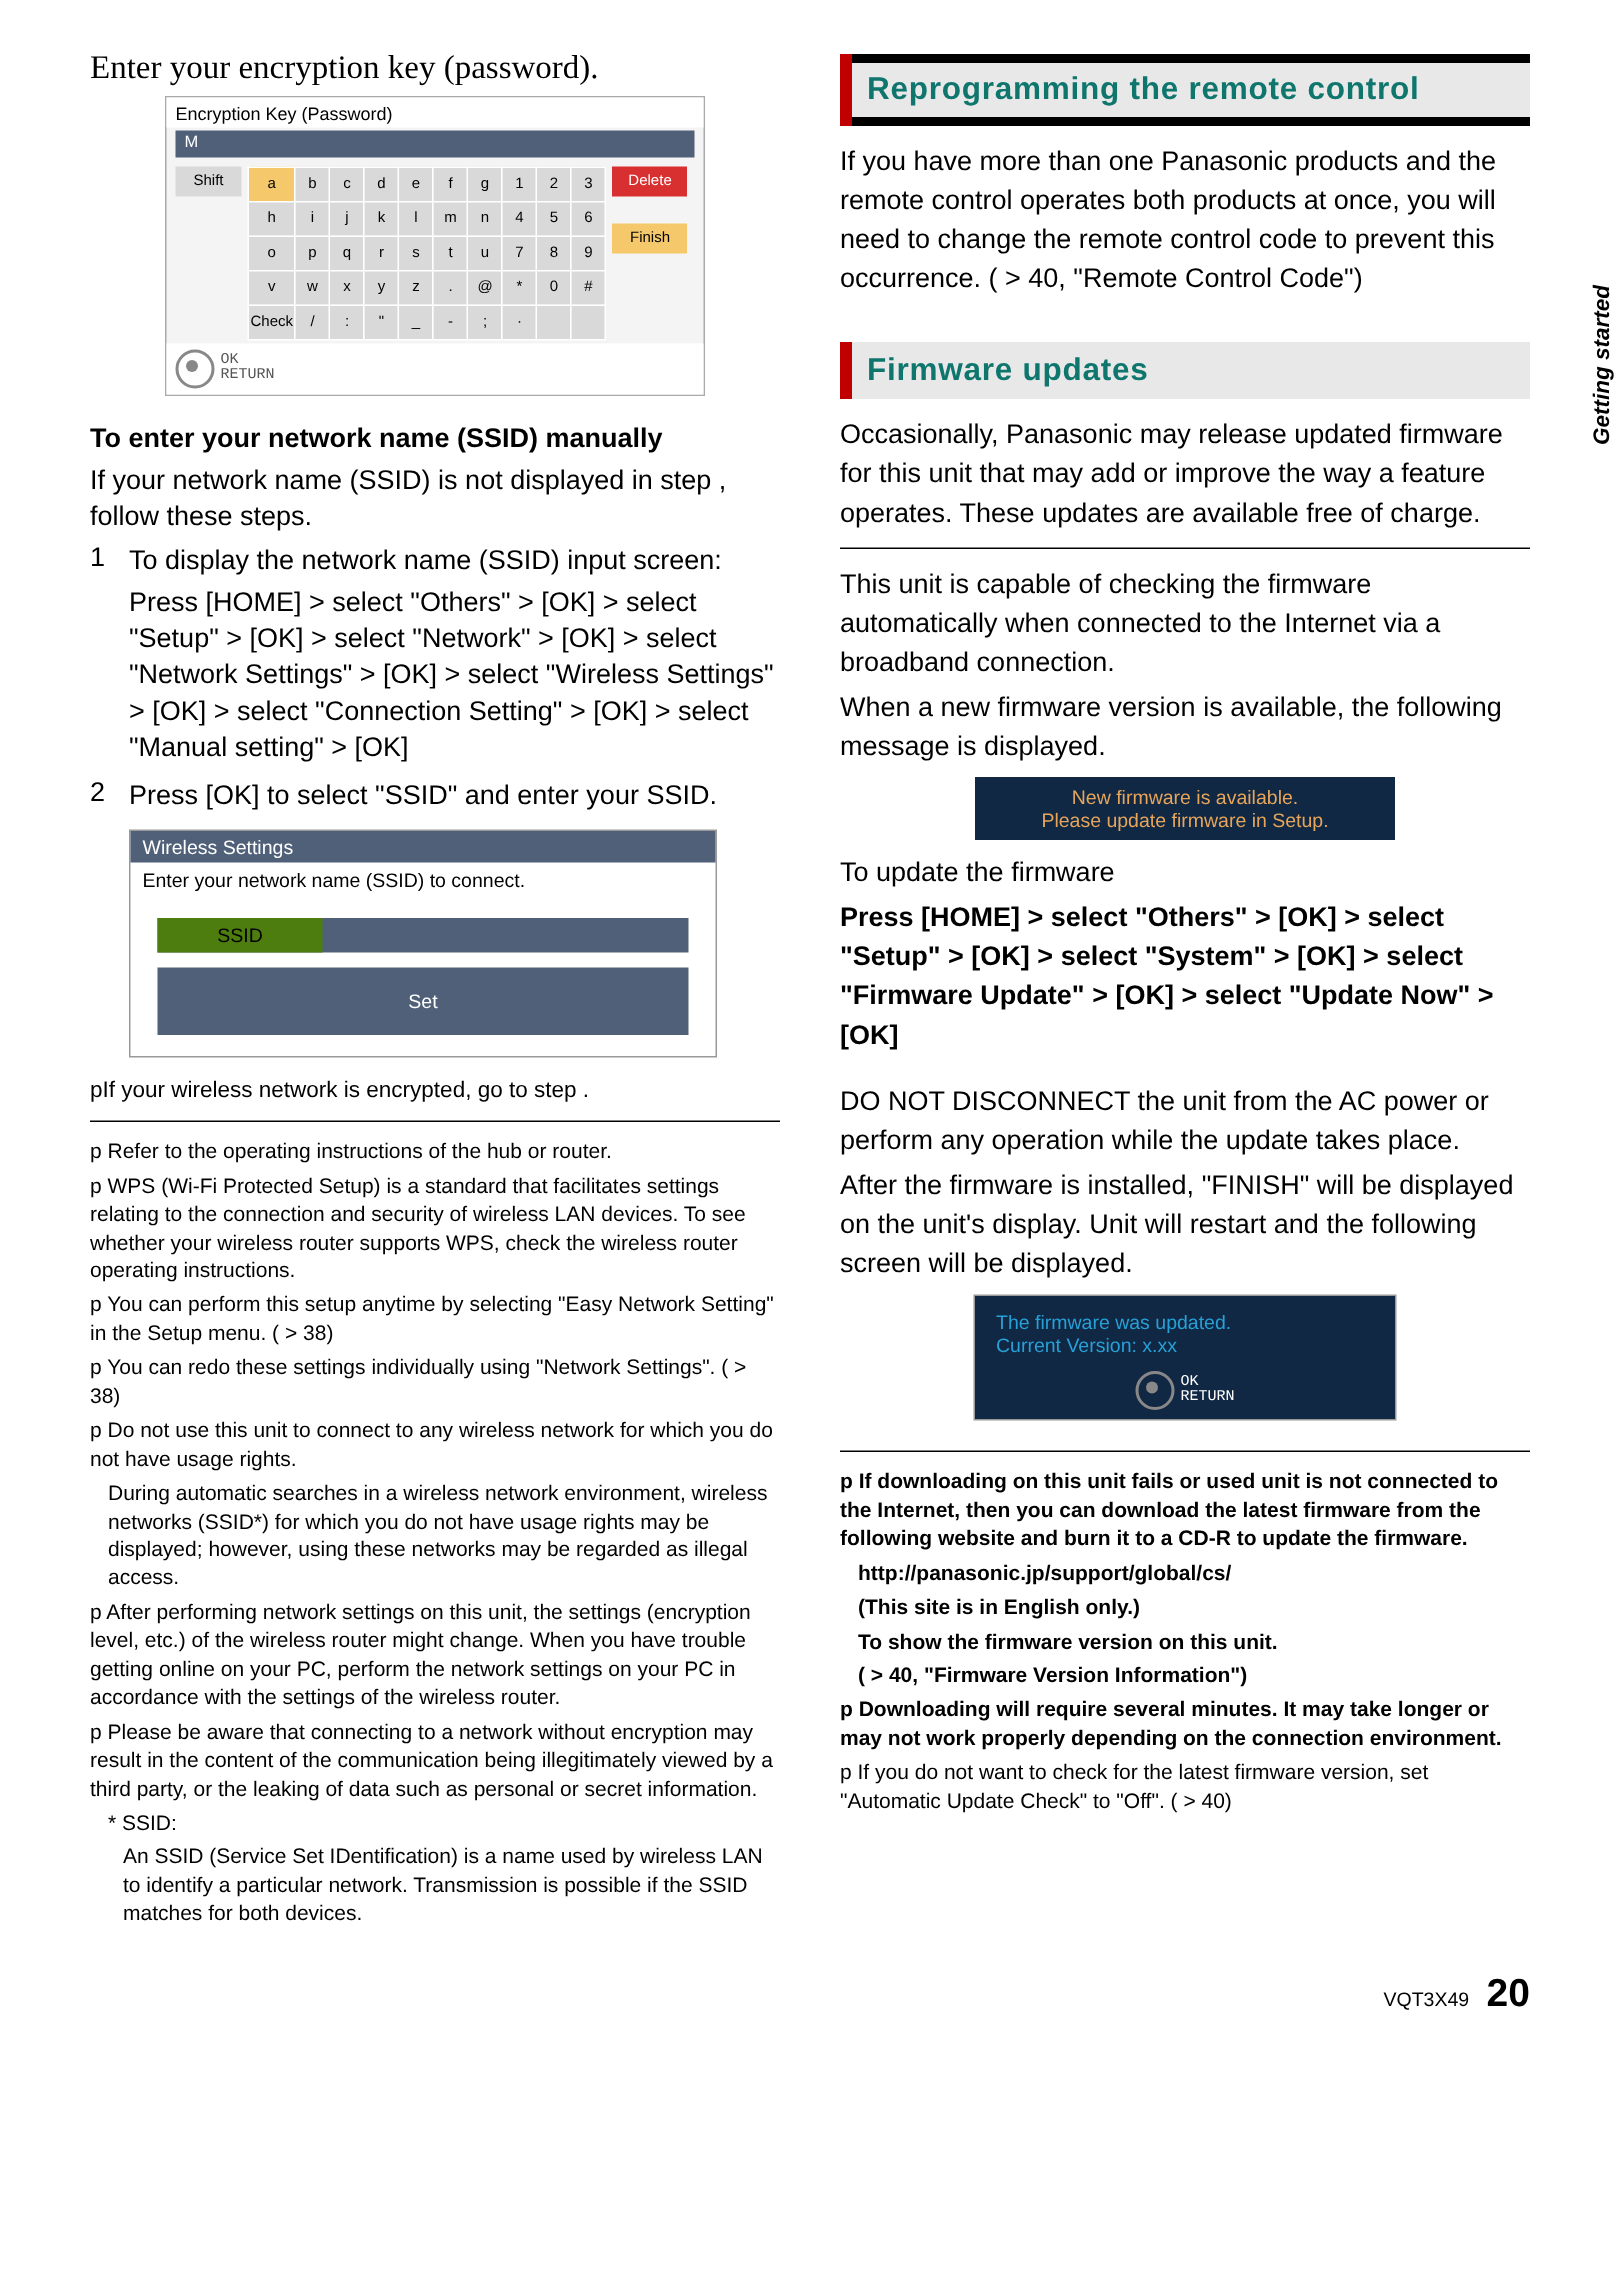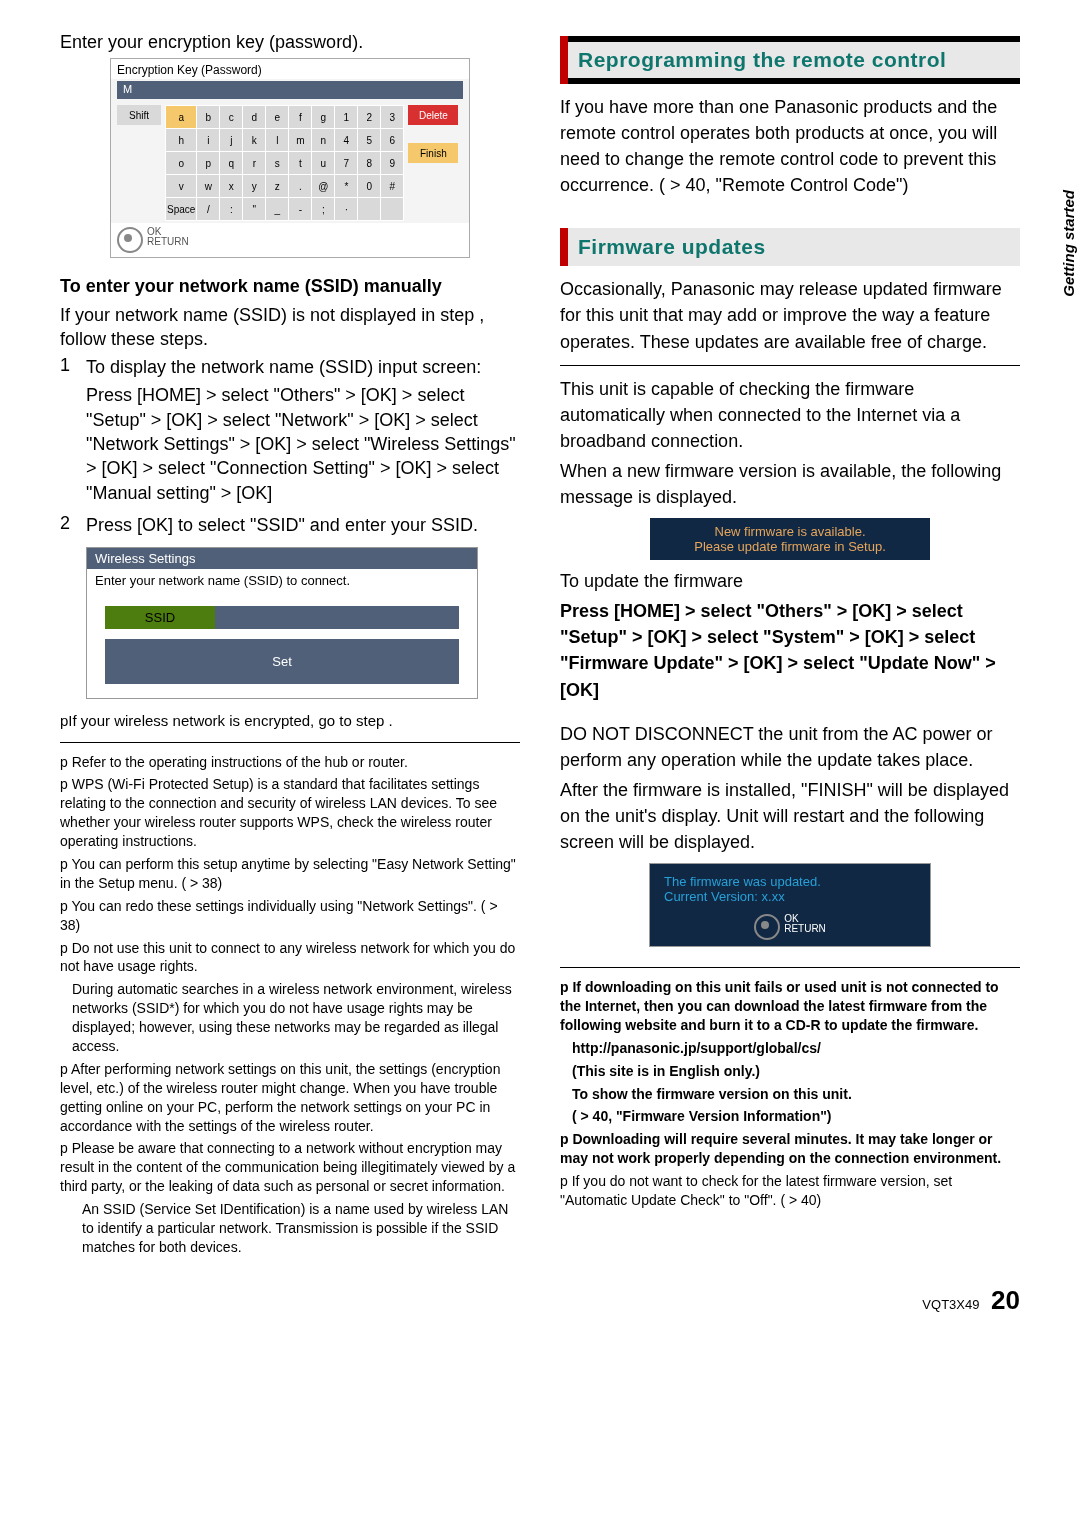--- a/index.html
+++ b/index.html
@@ -17,21 +17,21 @@
   box-sizing: border-box;
 }
 .columns {
   display: flex;
   gap: 40px;
 }
 .col {
   flex: 1;
 }
 .col p { margin: 0 0 4px 0; line-height: 1.35; }
-.intro { font-size: 18px; margin-bottom: 16px; }
+.intro { font-size: 22px; margin-bottom: 16px; font-family: Liberation Serif, serif; }
 .caption-text { font-size: 15px; }
 .small-text { font-size: 14px; line-height: 1.3; }
 .subhead { font-weight: bold; margin-top: 8px; }
 .section-bar {
   background: #000;
   color: #0f766e;
   display: flex;
   align-items: center;
   margin: 6px 0 10px 0;
 }
@@ -200,24 +200,25 @@
   padding: 10px 14px 4px 14px;
 }
 .firmware-updated .fu-bottom {
   background: #102844;
   display: flex;
   justify-content: center;
   padding: 6px 0;
 }
 .ok-return {
   display:flex;
-  align-items:flex-start;
+  align-items:center;
   gap:4px;
   color:#fff;
   font-size:10px;
+  font-family:Liberation Mono, monospace;
 }
 .ok-return .ring {
   width: 22px; height:22px; border-radius:50%; border:2px solid #888; position:relative;
 }
 .ok-return .ring::after {
   content:''; position:absolute; width:8px; height:8px; background:#888; border-radius:50%; top:5px; left:5px;
 }
 hr.sep {
   border: none;
   border-top: 1px solid #000;
@@ -300,21 +301,21 @@
               <td>x</td>
               <td>y</td>
               <td>z</td>
               <td>.</td>
               <td>@</td>
               <td>*</td>
               <td>0</td>
               <td>#</td>
             </tr>
             <tr>
-              <td>Space</td>
+              <td>Check</td>
               <td>/</td>
               <td>:</td>
               <td>"</td>
               <td>_</td>
               <td>-</td>
               <td>;</td>
               <td>·</td>
               <td></td>
               <td></td>
             </tr>
@@ -375,20 +376,21 @@
       <hr class="sep">
 
       <p class="small-text">p Refer to the operating instructions of the hub or router.</p>
       <p class="small-text">p WPS (Wi-Fi Protected Setup) is a standard that facilitates settings relating to the connection and security of wireless LAN devices. To see whether your wireless router supports WPS, check the wireless router operating instructions.</p>
       <p class="small-text">p You can perform this setup anytime by selecting "Easy Network Setting" in the Setup menu. (  &gt; 38)</p>
       <p class="small-text">p You can redo these settings individually using "Network Settings". (  &gt; 38)</p>
       <p class="small-text">p Do not use this unit to connect to any wireless network for which you do not have usage rights.</p>
       <p class="small-text" style="padding-left:12px">During automatic searches in a wireless network environment, wireless networks (SSID*) for which you do not have usage rights may be displayed; however, using these networks may be regarded as illegal access.</p>
       <p class="small-text">p After performing network settings on this unit, the settings (encryption level, etc.) of the wireless router might change. When you have trouble getting online on your PC, perform the network settings on your PC in accordance with the settings of the wireless router.</p>
       <p class="small-text">p Please be aware that connecting to a network without encryption may result in the content of the communication being illegitimately viewed by a third party, or the leaking of data such as personal or secret information.</p>
+      <p class="small-text" style="padding-left:12px">* SSID:</p>
       <p class="small-text" style="padding-left:22px">An SSID (Service Set IDentification) is a name used by wireless LAN to identify a particular network. Transmission is possible if the SSID matches for both devices.</p>
     </div>
 
     <div class="col">
       <div class="section-bar">
         <div class="red-block"></div>
         <div class="title">Reprogramming the remote control</div>
       </div>
       <div class="instr-block">
         <p>If you have more than one Panasonic products and the remote control operates both products at once, you will need to change the remote control code to prevent this occurrence. (  &gt; 40, "Remote Control Code")</p>

